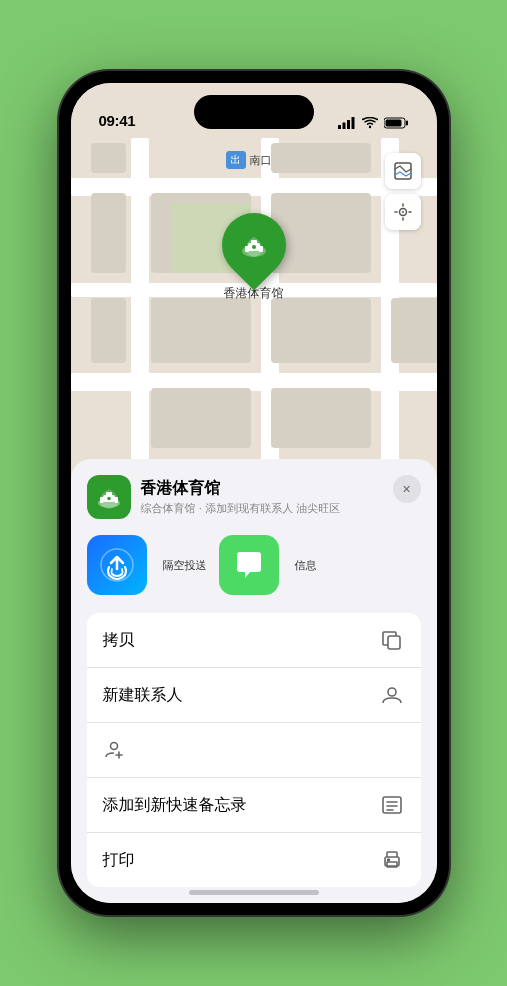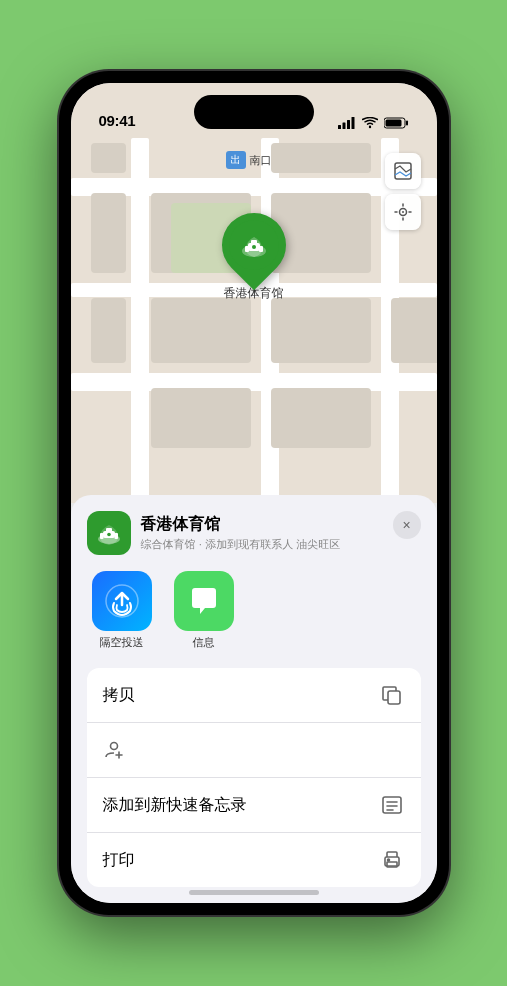--- a/index.html
+++ b/index.html
@@ -251,23 +251,23 @@
     }
     
     .share-row {
       display: flex;
       gap: 12px;
       margin-bottom: 18px;
       overflow: hidden;
     }
     .share-item {
       display: flex;
-      flex-direction: column;
-      align-items: center;
-      gap: 4px;
+      flex-direction: row;
+      align-items: center;
+      gap: 16px;
       min-width: 70px;
     }
     .share-icon-box {
       width: 60px;
       height: 60px;
       border-radius: 14px;
       display: flex;
       align-items: center;
       justify-content: center;
       font-size: 30px;
@@ -505,20 +505,29 @@
         <div class="action-row">
           <div class="action-label">拷贝</div>
           <div class="action-icon">
             <svg width="22" height="22" viewBox="0 0 22 22" fill="none" stroke="#666" stroke-width="1.6">
               <rect x="7" y="7" width="12" height="13" rx="2"></rect>
               <path d="M15 7 L15 4 Q15 3 14 3 L3 3 Q2 3 2 4 L2 15 Q2 16 3 16 L7 16"></path>
             </svg>
           </div>
         </div>
 
+        <div class="action-row">
+          <div class="action-label">新建联系人</div>
+          <div class="action-icon">
+            <svg width="22" height="22" viewBox="0 0 22 22" fill="none" stroke="#666" stroke-width="1.6">
+              <circle cx="11" cy="8" r="4"></circle>
+              <path d="M2 19 Q2 14 11 14 Q20 14 20 19"></path>
+            </svg>
+          </div>
+        </div>
 
         <div class="action-row">
           <div class="action-icon">
             <svg width="22" height="22" viewBox="0 0 22 22" fill="none" stroke="#666" stroke-width="1.6">
               <circle cx="9" cy="7" r="3.5"></circle>
               <path d="M1 18 Q1 14 9 14"></path>
               <path d="M14 13 L14 19 M11 16 L17 16" stroke-linecap="round"></path>
             </svg>
           </div>
         </div>

